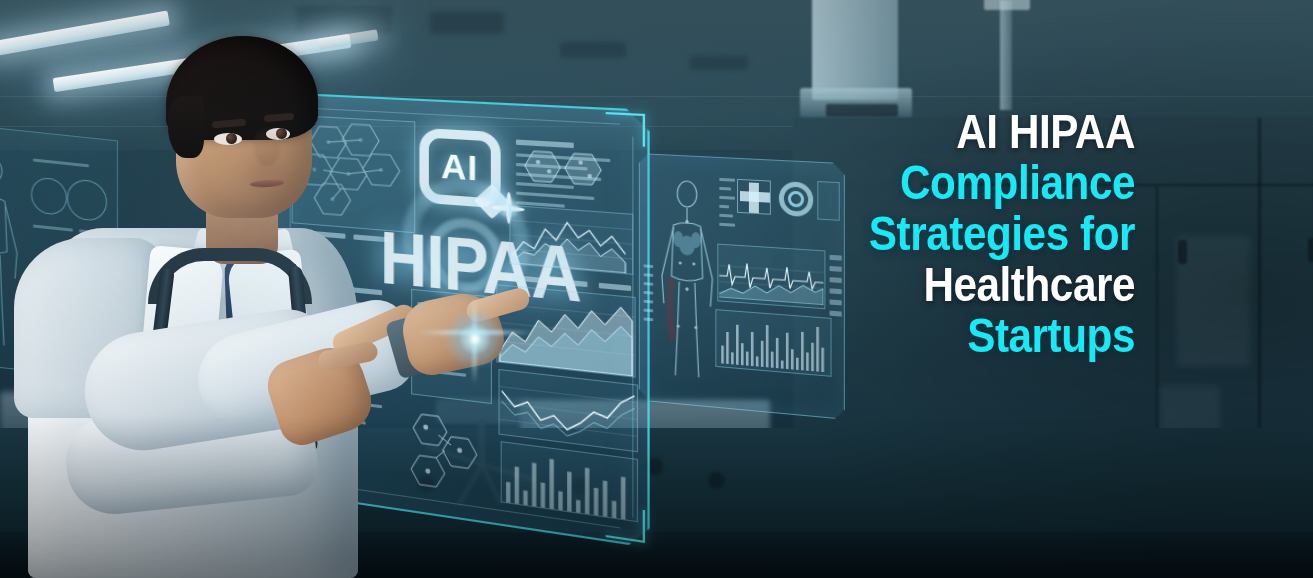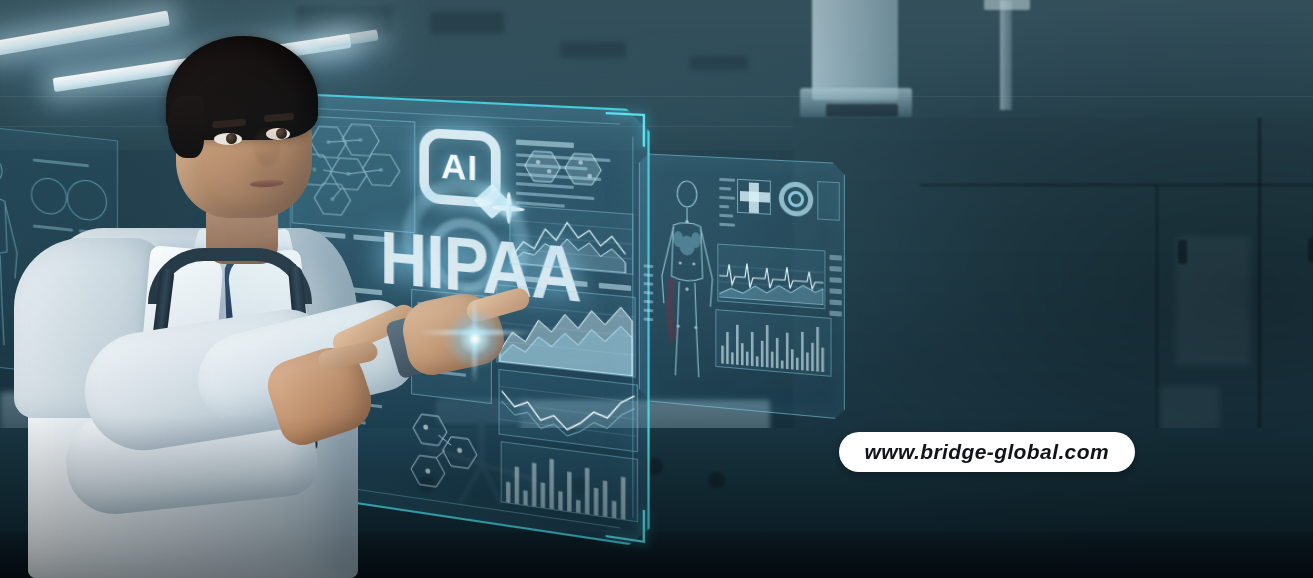--- a/index.html
+++ b/index.html
@@ -905,18 +905,22 @@
     <div class="hand-b"></div>
     <div class="finger-b"></div>
     <div class="finger-b2"></div>
     <div class="cuff"></div>
     <div class="hand-a"></div>
     <div class="finger-a"></div>
   </div>
 
   <div class="bg-vignette" style="z-index:10;pointer-events:none"></div>
 
-
-  <div class="url-pill">
-    <span class="url-text">www.bridge-global.com</span>
+  <div class="text-block">
+    <span class="headline hl-white">AI HIPAA</span>
+    <span class="headline hl-cyan">Compliance</span>
+    <span class="headline hl-cyan">Strategies for</span>
+    <span class="headline hl-white">Healthcare</span>
+    <span class="headline hl-cyan">Startups</span>
   </div>
 
+
 </div>
 
 </body></html>

